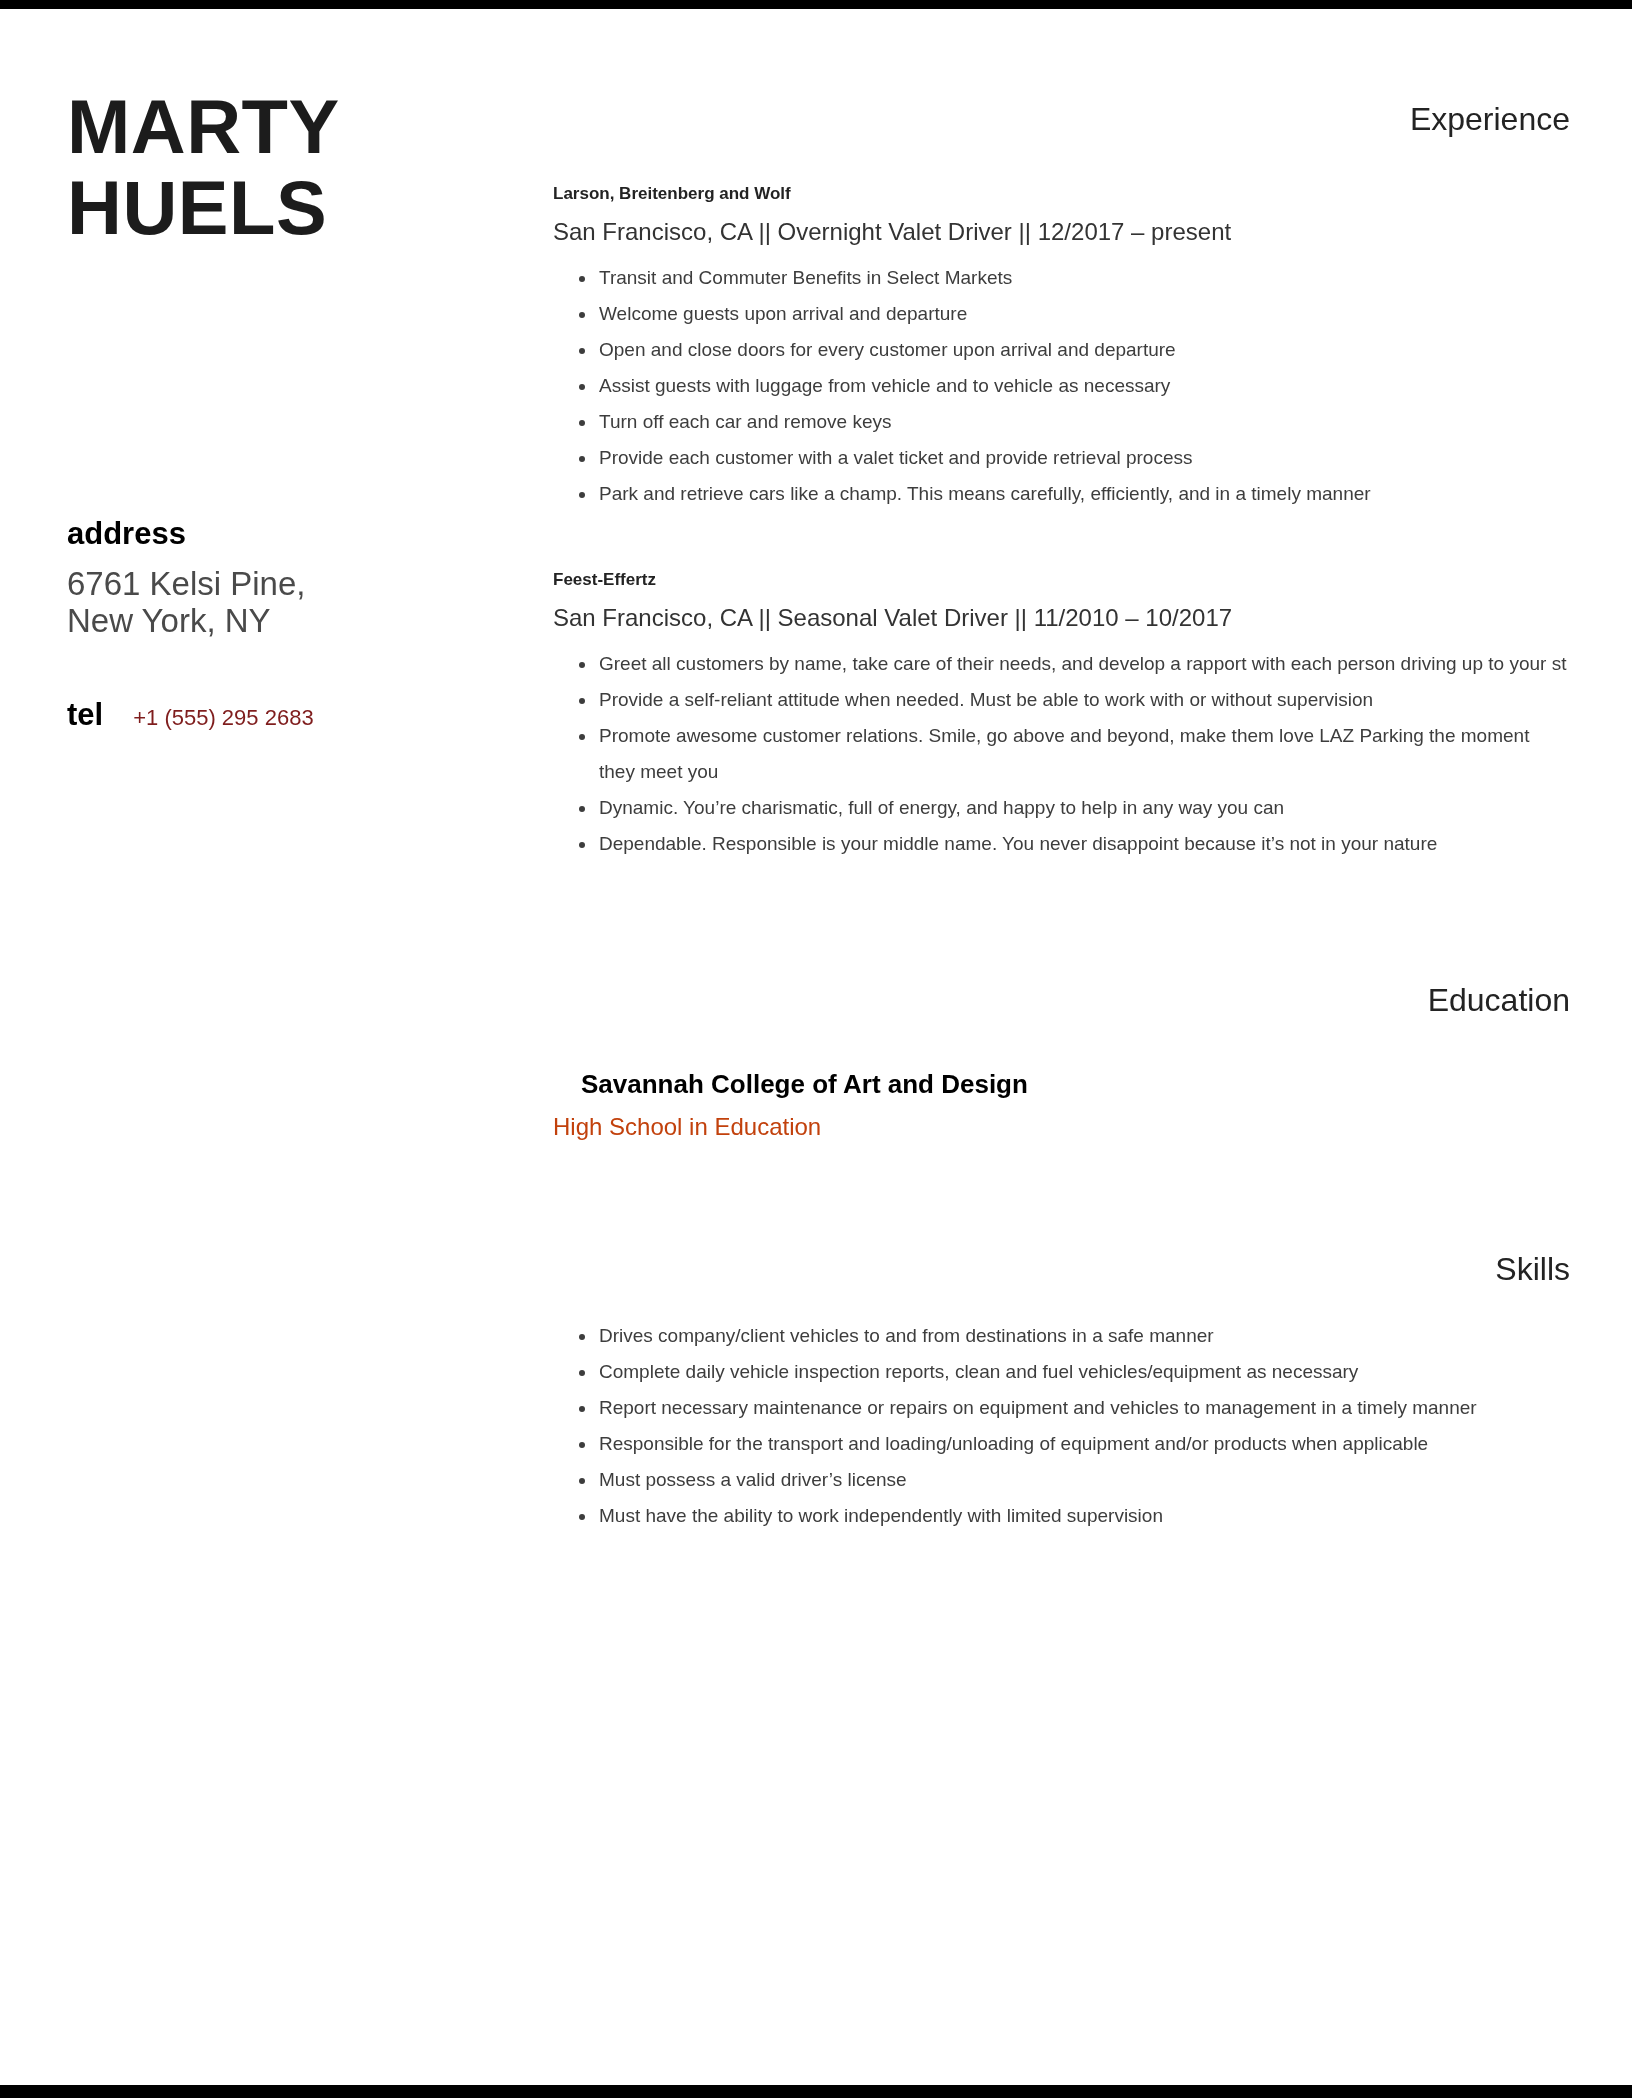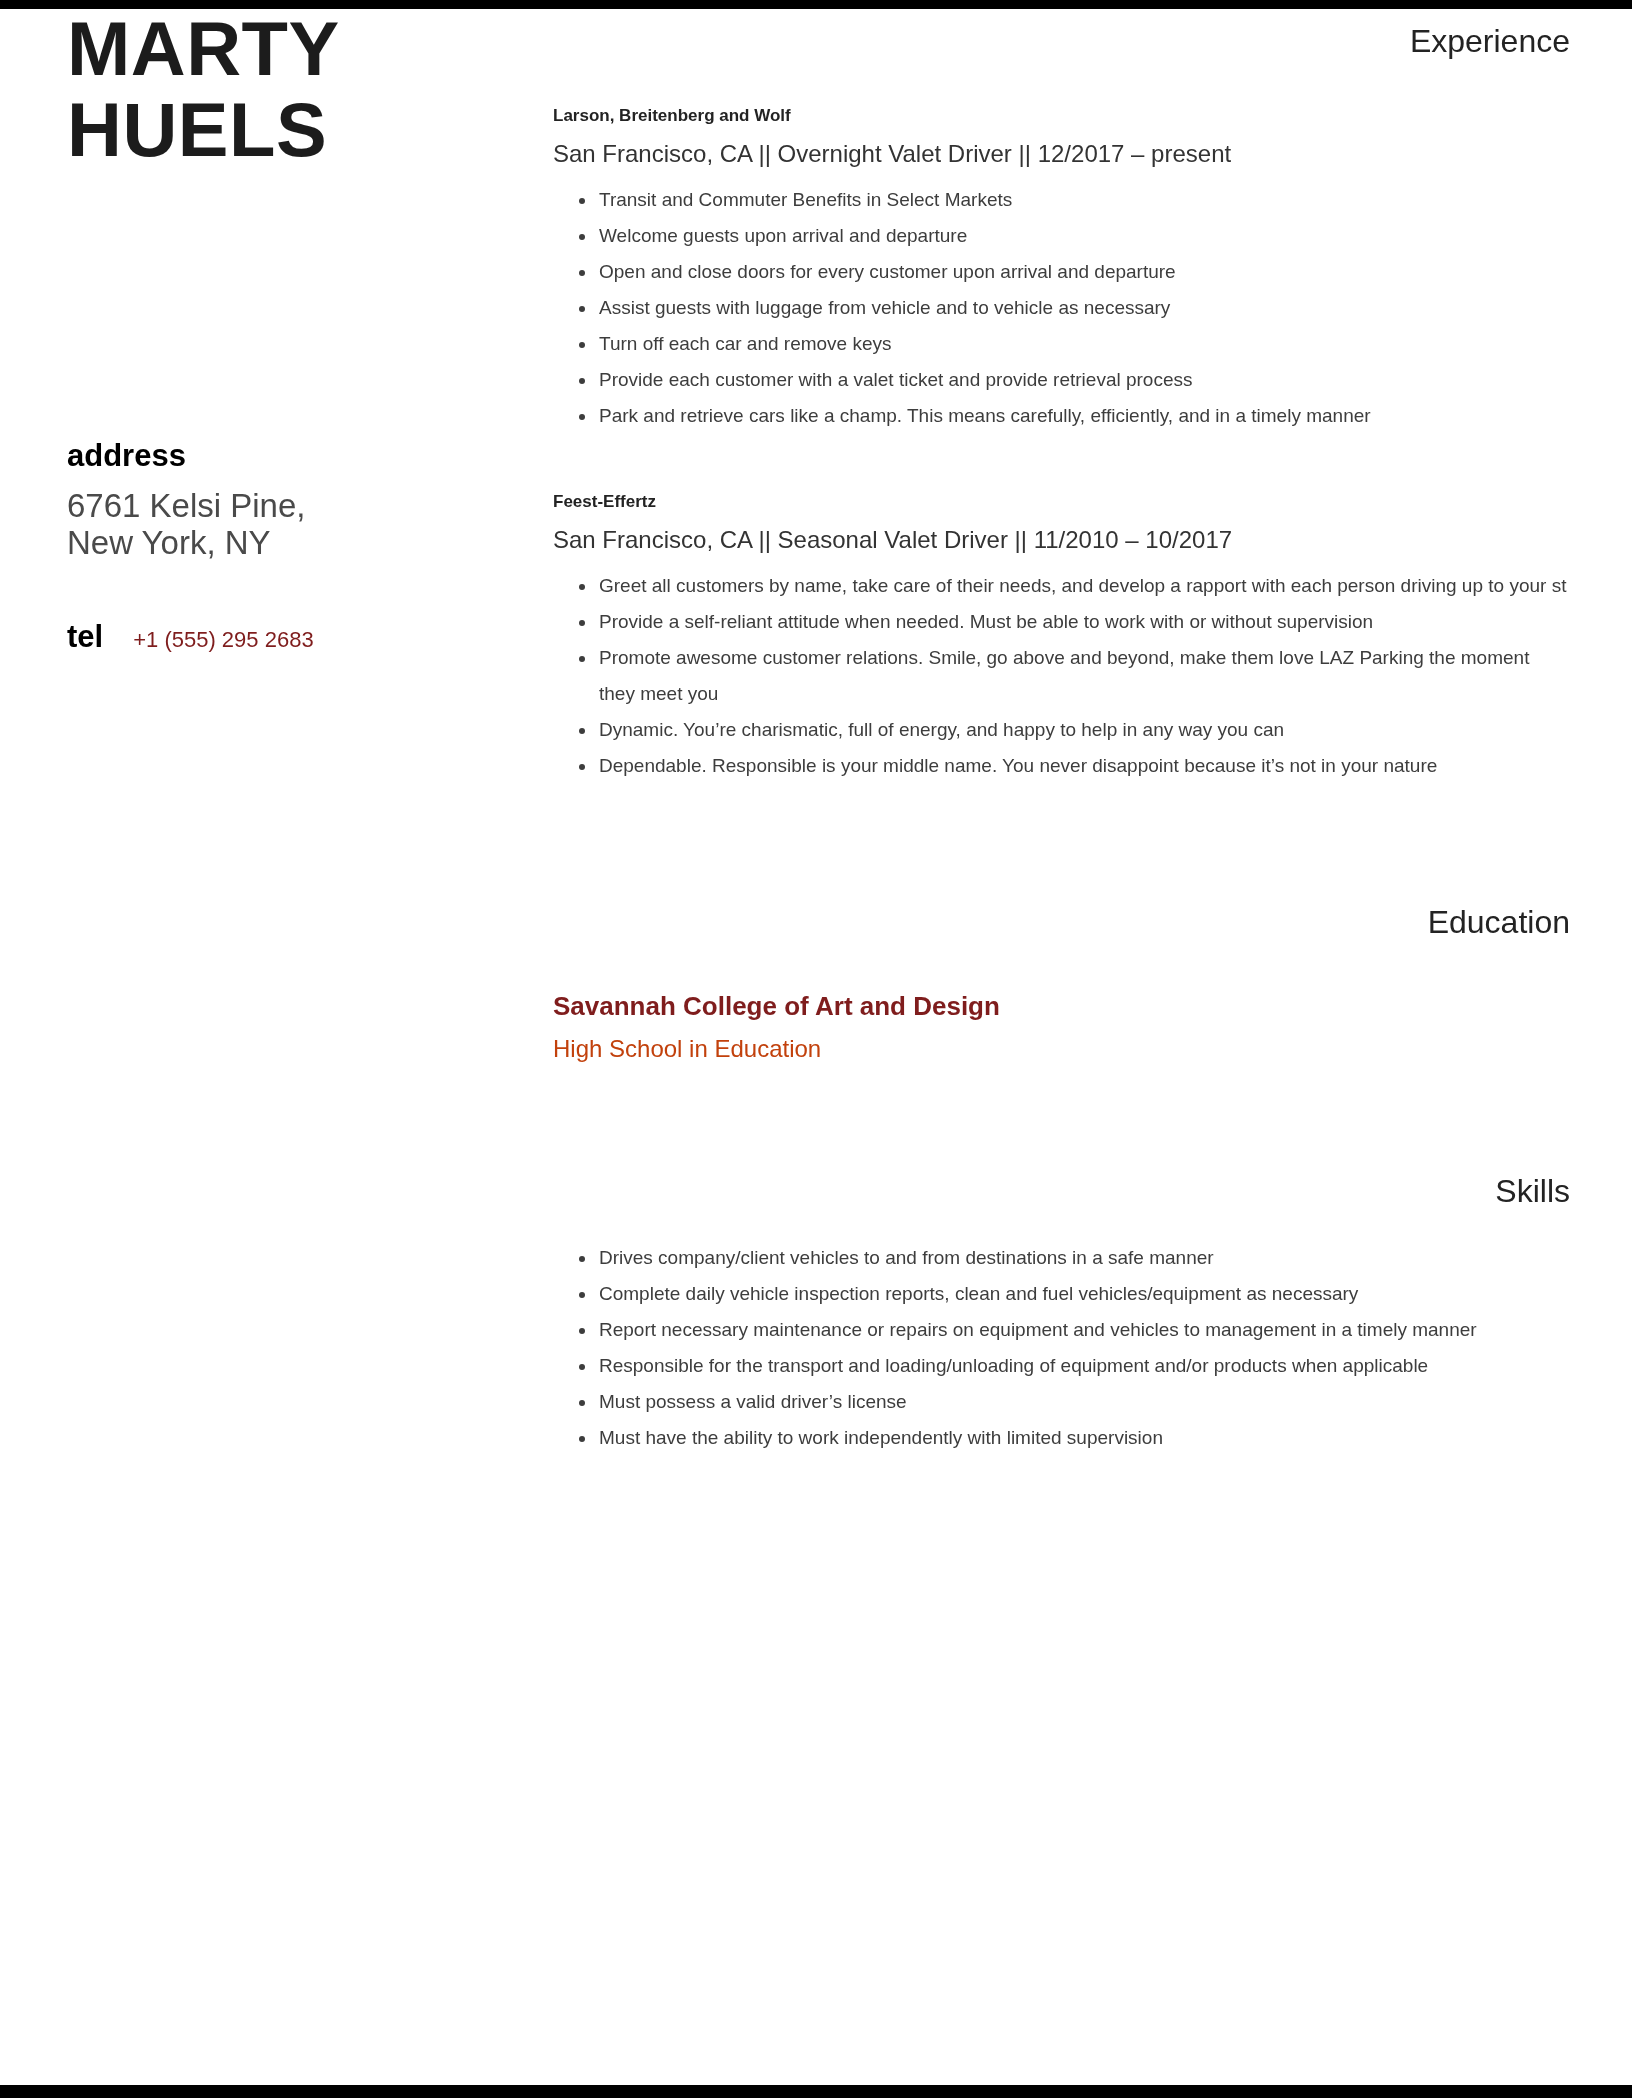--- a/index.html
+++ b/index.html
@@ -12,21 +12,21 @@
     background: #ffffff;
     display: flex;
     flex-direction: column;
     overflow: hidden;
     margin: 0 auto;
   }
   .bar { width: 100%; background: #000000; flex: 0 0 auto; }
   .bar.top { height: 9px; }
   .bar.bottom { height: 13px; }
 
-  .content { flex: 1 1 auto; display: flex; }
+  .content { flex: 1 1 auto; display: flex; padding-top: 78px; }
 
   
   .left { flex: 0 0 553px; width: 553px; padding-left: 67px; }
   .name {
     font-size: 76px;
     font-weight: 700;
     color: #1c1c1c;
     line-height: 1.06;
     letter-spacing: 0.5px;
   }
@@ -49,21 +49,21 @@
     list-style: disc;
     padding-left: 44px;
     font-size: 19px;
     line-height: 36px;
     color: #3d3d3d;
   }
   ul.bullets li { padding-left: 2px; }
 
   .section-education { margin-top: 120px; }
   .section-education .section-heading { margin-bottom: 50px; }
-  .edu-school { font-size: 26px; font-weight: 700; color: #7f1d1d; margin-bottom: 13px; }
+  .edu-school { font-size: 26px; font-weight: 700; color: #000000; margin-bottom: 13px; margin-left: 28px; }
   .edu-degree { font-size: 24px; color: #c2410c; }
 
   .section-skills { margin-top: 110px; }
   .section-skills .section-heading { margin-bottom: 30px; }
 </style>
 </head>
 <body>
 
 <div class="page">
   <div class="bar top"></div>

